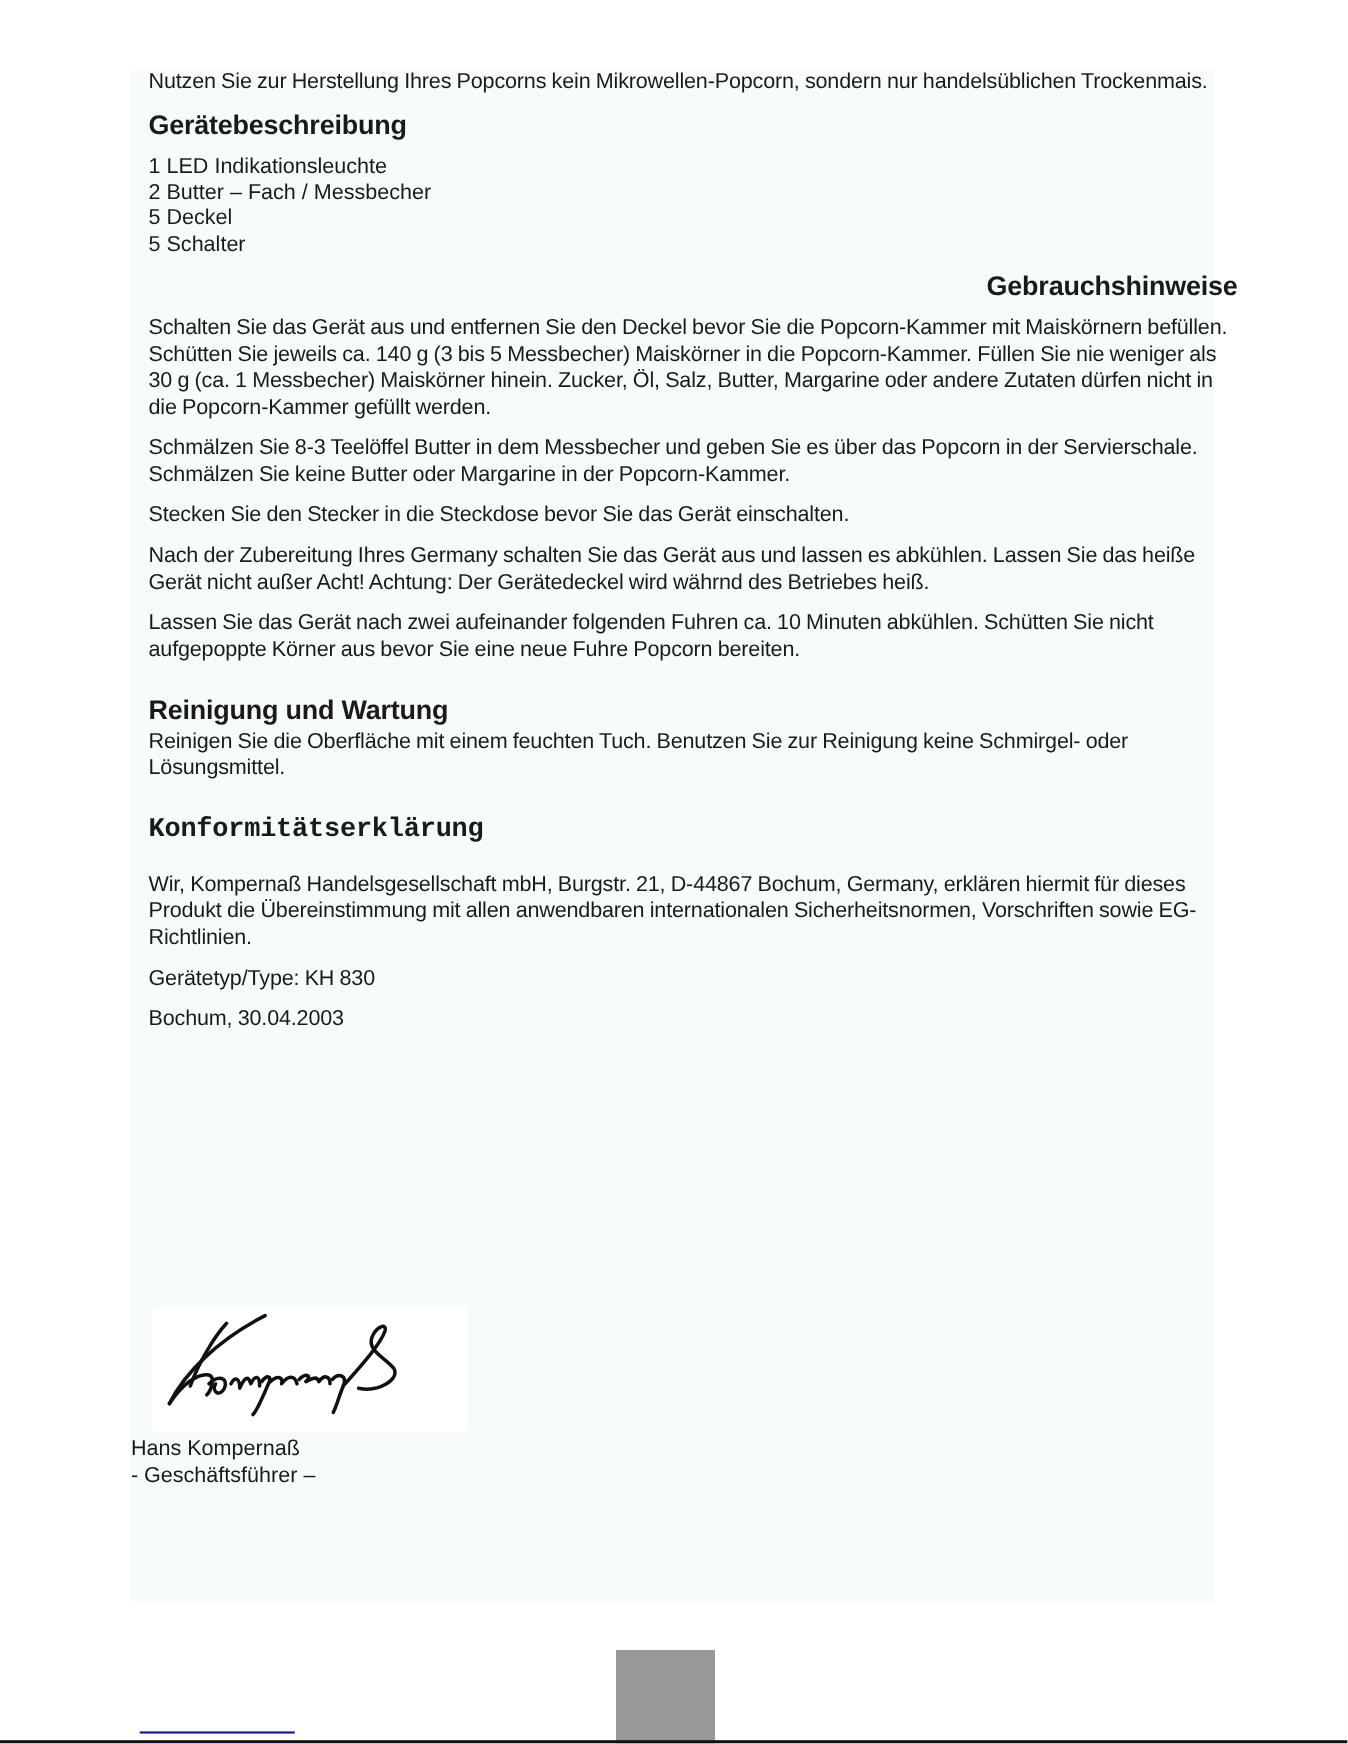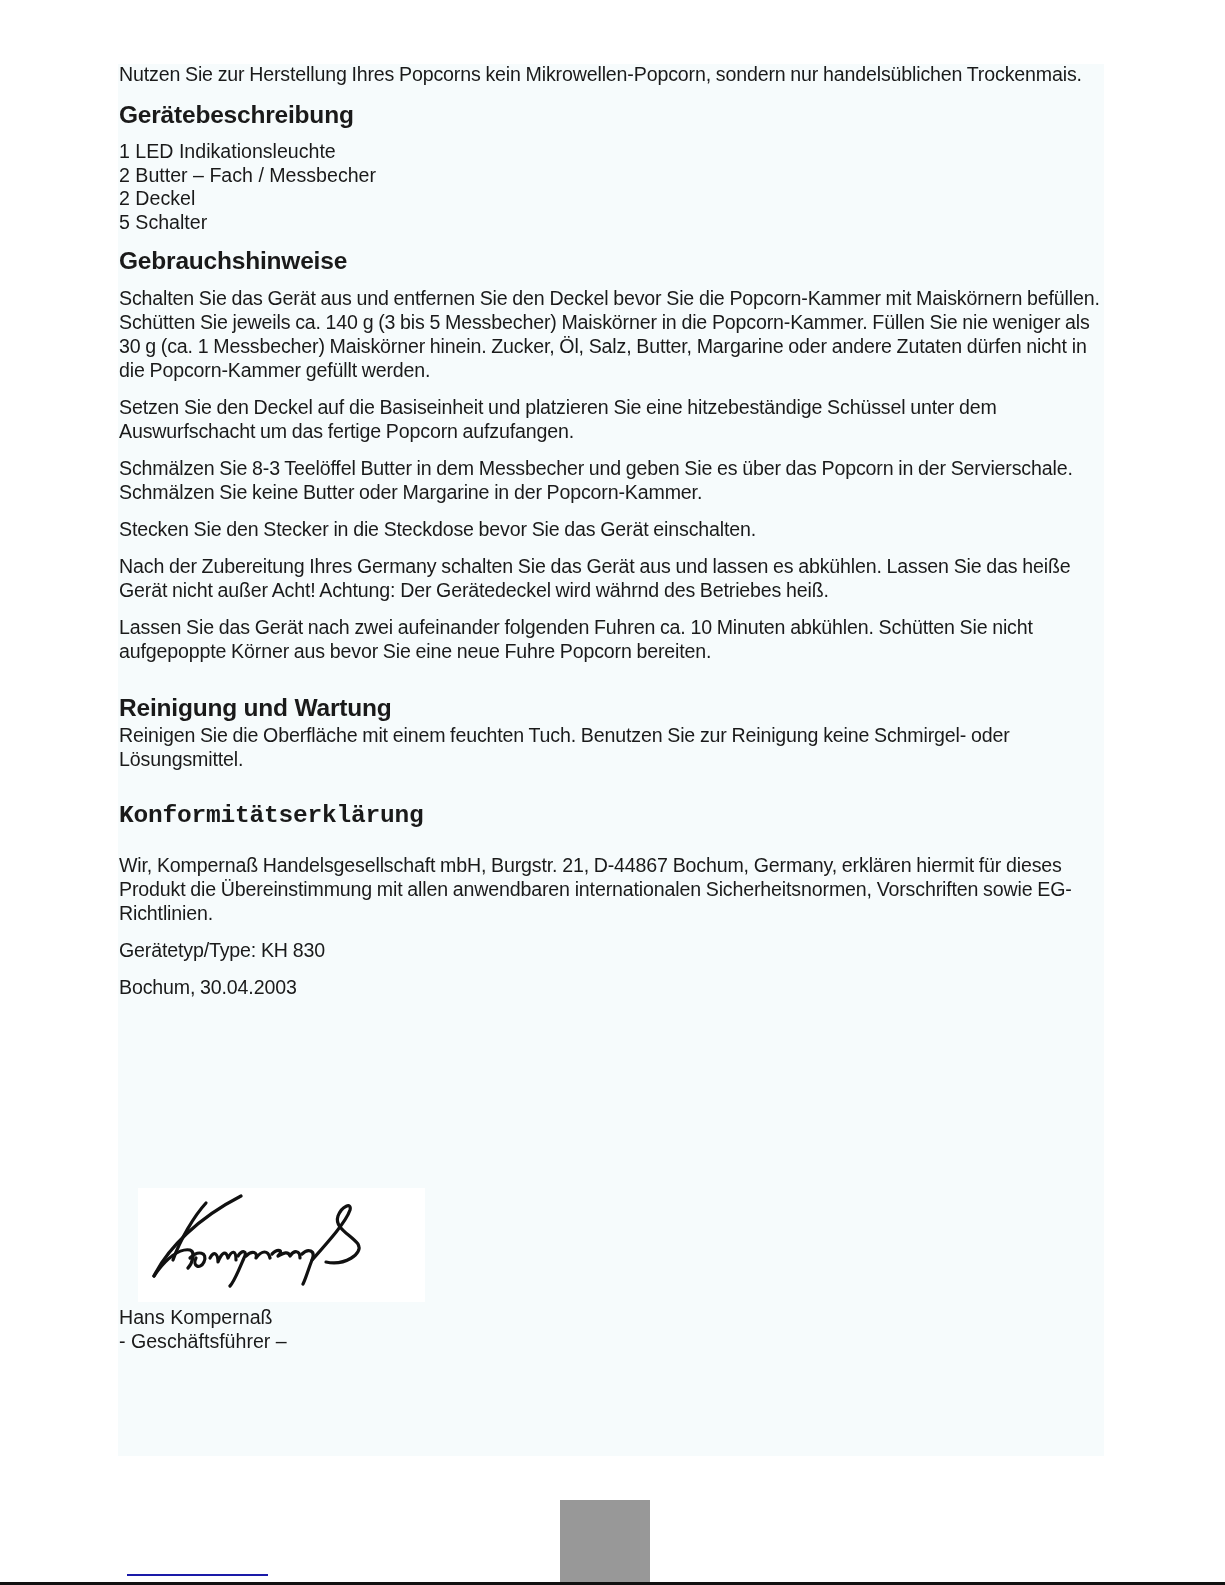--- a/index.html
+++ b/index.html
@@ -7,35 +7,35 @@
       width: 1225px; height: 1585px; position: relative; overflow: hidden;
       background: #ffffff;
       font-family: "Liberation Sans", sans-serif;
       color: #1a1a1a;
     }
     .panel {
       position: absolute; left: 118px; top: 64px; width: 986px; height: 1392px;
       background: #f6fbfc;
     }
     .content {
-      position: absolute; left: 119px; top: 62px; width: 990px;
+      position: absolute; left: 135px; top: 62px; width: 990px;
     }
     .content p {
       margin: 0; font-size: 19.6px; line-height: 24px;
       letter-spacing: -0.15px; word-spacing: -0.5px;
     }
     .content h2 {
       margin: 0; font-size: 24.5px; font-weight: bold; line-height: 30px;
       letter-spacing: -0.2px;
     }
     .intro { margin-bottom: 14px !important; }
     h2.h-geraete { margin-bottom: 10px; }
     .list-item { font-size: 19.6px; line-height: 23.5px; }
     .list { margin-bottom: 12px; }
-    h2.h-gebrauch { margin-bottom: 10px; }
+    h2.h-gebrauch { margin-bottom: 10px; text-align: right; }
     .para { margin-bottom: 13px !important; }
     .para.last-in-section { margin-bottom: 30px !important; }
     h2.h-reinigung { margin-bottom: 0; }
     h2.h-konform { margin-bottom: 22px; font-family: Liberation Mono, monospace; }
     .sig-box {
       position: absolute; left: 138px; top: 1188px; width: 287px; height: 114px;
       background: #ffffff;
     }
     .sig-box svg { width: 100%; height: 100%; }
     .signer {
@@ -59,27 +59,26 @@
 
 <div class="panel"></div>
 
 <div class="content">
   <p class="intro">Nutzen Sie zur Herstellung Ihres Popcorns kein Mikrowellen-Popcorn, sondern nur handelsüblichen Trockenmais.</p>
 
   <h2 class="h-geraete">Gerätebeschreibung</h2>
   <div class="list">
     <div class="list-item">1 LED Indikationsleuchte</div>
     <div class="list-item">2 Butter – Fach / Messbecher</div>
-    <div class="list-item">2 Deckel</div>
+    <div class="list-item">5 Deckel</div>
     <div class="list-item">5 Schalter</div>
   </div>
 
   <h2 class="h-gebrauch">Gebrauchshinweise</h2>
   <p class="para">Schalten Sie das Gerät aus und entfernen Sie den Deckel bevor Sie die Popcorn-Kammer mit Maiskörnern befüllen. Schütten Sie jeweils ca. 140 g (3 bis 5 Messbecher) Maiskörner in die Popcorn-Kammer. Füllen Sie nie weniger als 30 g (ca. 1 Messbecher) Maiskörner hinein. Zucker, Öl, Salz, Butter, Margarine oder andere Zutaten dürfen nicht in die Popcorn-Kammer gefüllt werden.</p>
-  <p class="para">Setzen Sie den Deckel auf die Basiseinheit und platzieren Sie eine hitzebeständige Schüssel unter dem Auswurfschacht um das fertige Popcorn aufzufangen.</p>
   <p class="para">Schmälzen Sie 8-3 Teelöffel Butter in dem Messbecher und geben Sie es über das Popcorn in der Servierschale. Schmälzen Sie keine Butter oder Margarine in der Popcorn-Kammer.</p>
   <p class="para">Stecken Sie den Stecker in die Steckdose bevor Sie das Gerät einschalten.</p>
   <p class="para">Nach der Zubereitung Ihres Germany schalten Sie das Gerät aus und lassen es abkühlen. Lassen Sie das heiße Gerät nicht außer Acht! Achtung: Der Gerätedeckel wird währnd des Betriebes heiß.</p>
   <p class="para last-in-section">Lassen Sie das Gerät nach zwei aufeinander folgenden Fuhren ca. 10 Minuten abkühlen. Schütten Sie nicht aufgepoppte Körner aus bevor Sie eine neue Fuhre Popcorn bereiten.</p>
 
   <h2 class="h-reinigung">Reinigung und Wartung</h2>
   <p class="para last-in-section">Reinigen Sie die Oberfläche mit einem feuchten Tuch. Benutzen Sie zur Reinigung keine Schmirgel- oder Lösungsmittel.</p>
 
   <h2 class="h-konform">Konformitätserklärung</h2>
   <p class="para">Wir, Kompernaß Handelsgesellschaft mbH, Burgstr. 21, D-44867 Bochum, Germany, erklären hiermit für dieses Produkt die Übereinstimmung mit allen anwendbaren internationalen Sicherheitsnormen, Vorschriften sowie EG-Richtlinien.</p>

